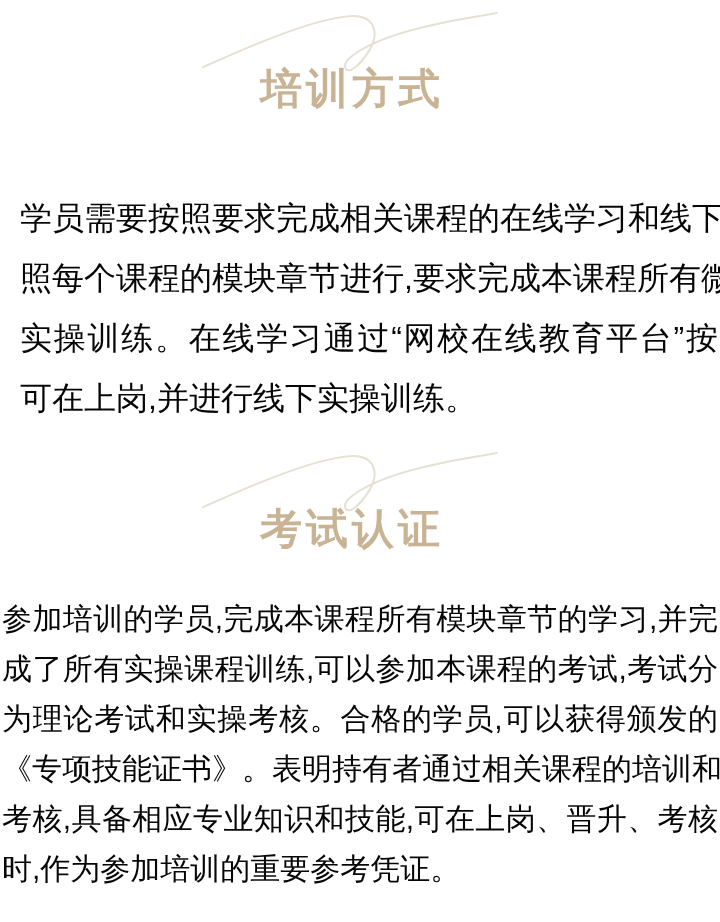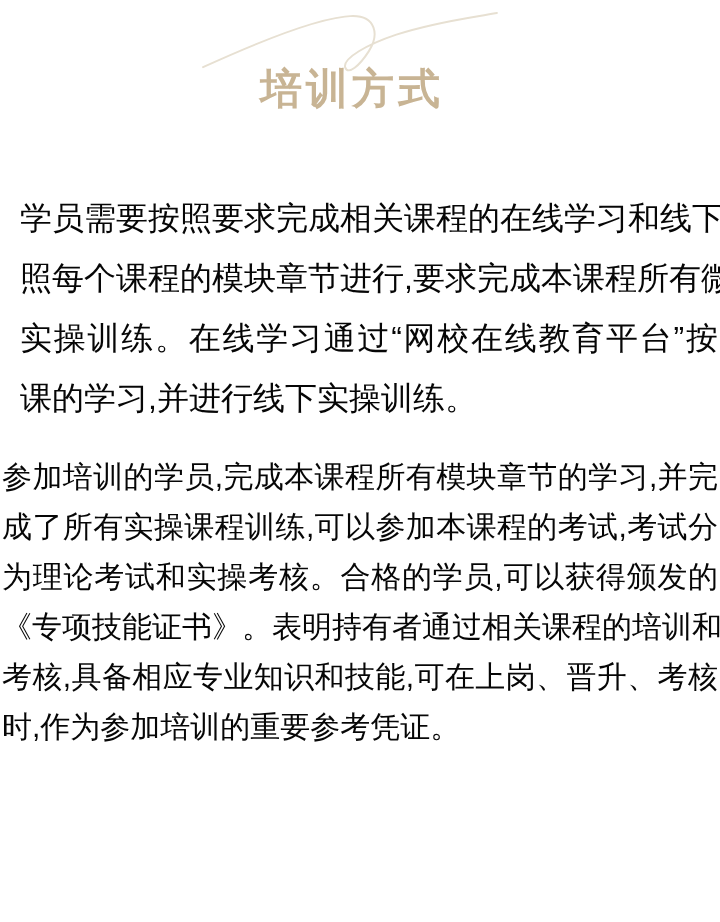--- a/index.html
+++ b/index.html
@@ -78,25 +78,31 @@
     <div class="section-header">
       <svg class="swoosh" viewBox="0 0 300 72" aria-hidden="true">
         <path d="M 1,60 C 58,34 120,9 153,8 C 176,8 180,27 169,44 C 160,58 148,69 145,60 C 143,51 167,37 197,27 C 237,14 272,10 299,5" fill="none" stroke="currentColor" stroke-width="2" stroke-linecap="round"></path>
       </svg>
       <h2 class="heading">培训方式</h2>
     </div>
     <div class="para para-1">
       <div class="pline">学员需要按照要求完成相关课程的在线学习和线下</div>
       <div class="pline">照每个课程的模块章节进行,要求完成本课程所有微</div>
       <div class="pline">实操训练。在线学习通过“网校在线教育平台”按</div>
-      <div class="pline last">课的学习,并进行线下实操训练。</div>
+      <div class="pline last">可在上岗,并进行线下实操训练。</div>
     </div>
   </div>
 
   <div class="section">
+    <div class="section-header header-2">
+      <svg class="swoosh" viewBox="0 0 300 72" aria-hidden="true">
+        <path d="M 1,60 C 58,34 120,9 153,8 C 176,8 180,27 169,44 C 160,58 148,69 145,60 C 143,51 167,37 197,27 C 237,14 272,10 299,5" fill="none" stroke="currentColor" stroke-width="2" stroke-linecap="round"></path>
+      </svg>
+      <h2 class="heading">考试认证</h2>
+    </div>
     <div class="para para-2">
       <div class="pline">参加培训的学员,完成本课程所有模块章节的学习,并完</div>
       <div class="pline">成了所有实操课程训练,可以参加本课程的考试,考试分</div>
       <div class="pline">为理论考试和实操考核。合格的学员,可以获得颁发的</div>
       <div class="pline">《专项技能证书》。表明持有者通过相关课程的培训和</div>
       <div class="pline">考核,具备相应专业知识和技能,可在上岗、晋升、考核</div>
       <div class="pline last">时,作为参加培训的重要参考凭证。</div>
     </div>
   </div>
 

